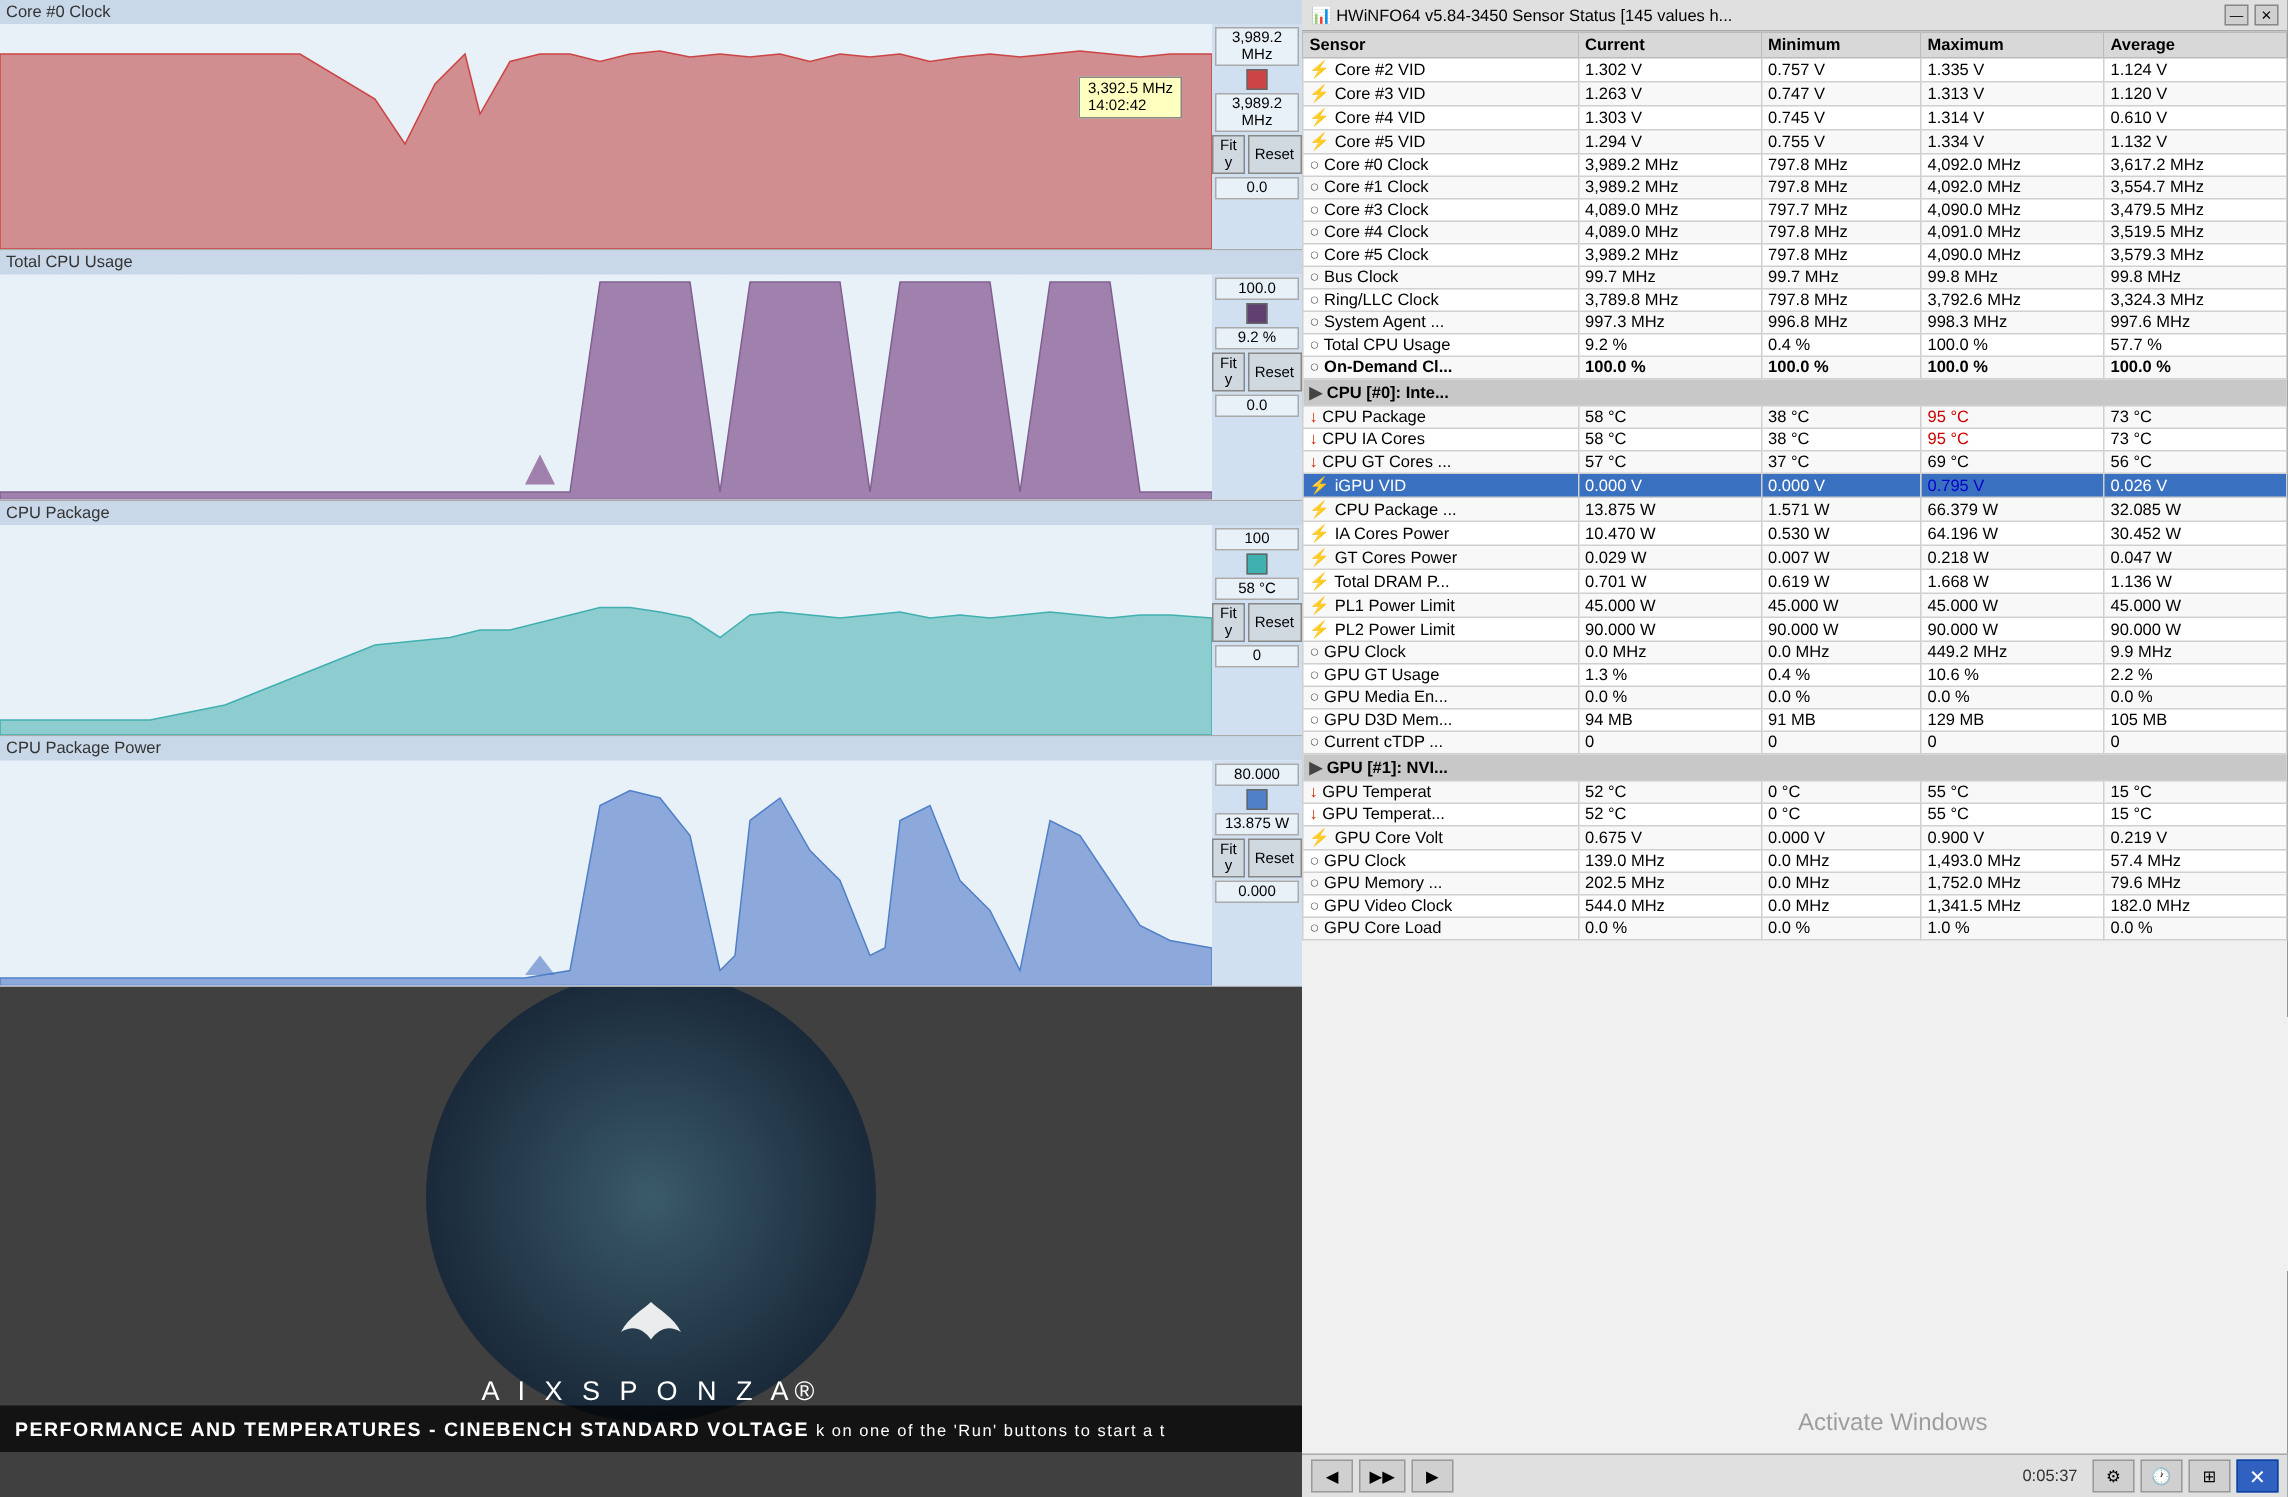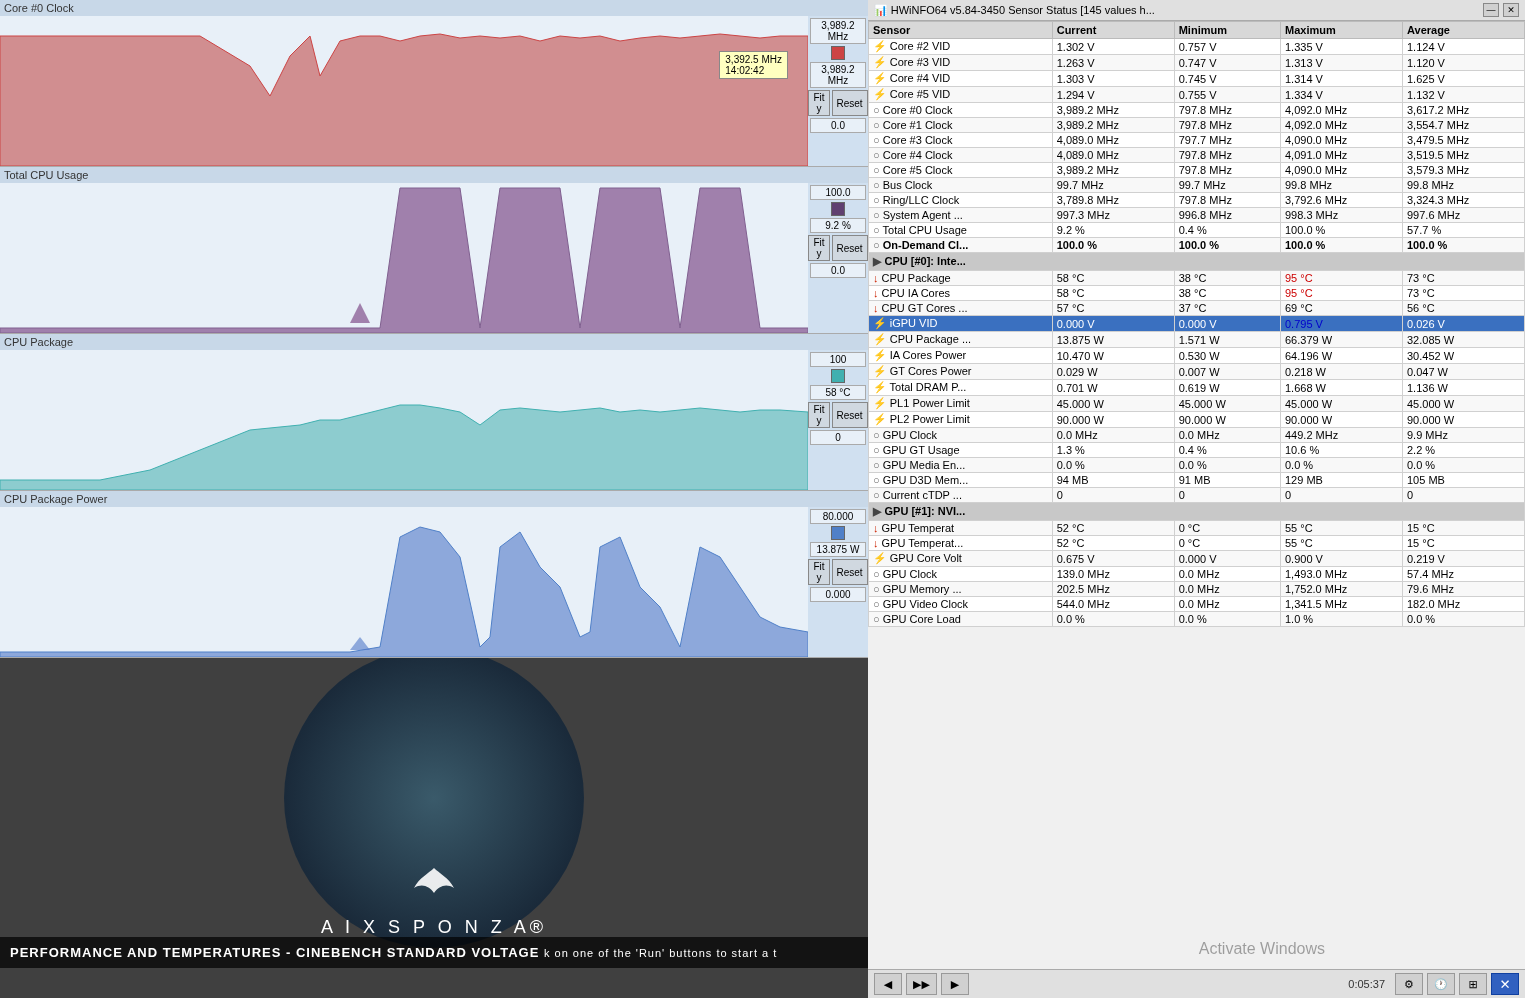--- a/index.html
+++ b/index.html
@@ -500,21 +500,21 @@
       <td>1.120 V</td>
     </tr>
           <tr style="background: rgb(255, 255, 255);">
       <td>
         <span style="color:#cc8800;">⚡</span>
         Core #4 VID
       </td>
       <td>1.303 V</td>
       <td>0.745 V</td>
       <td><span>1.314 V</span></td>
-      <td>1.625 V</td>
+      <td>0.610 V</td>
     </tr>
           <tr style="background: rgb(248, 248, 248);">
       <td>
         <span style="color:#cc8800;">⚡</span>
         Core #5 VID
       </td>
       <td>1.294 V</td>
       <td>0.755 V</td>
       <td><span>1.334 V</span></td>
       <td>1.132 V</td>

